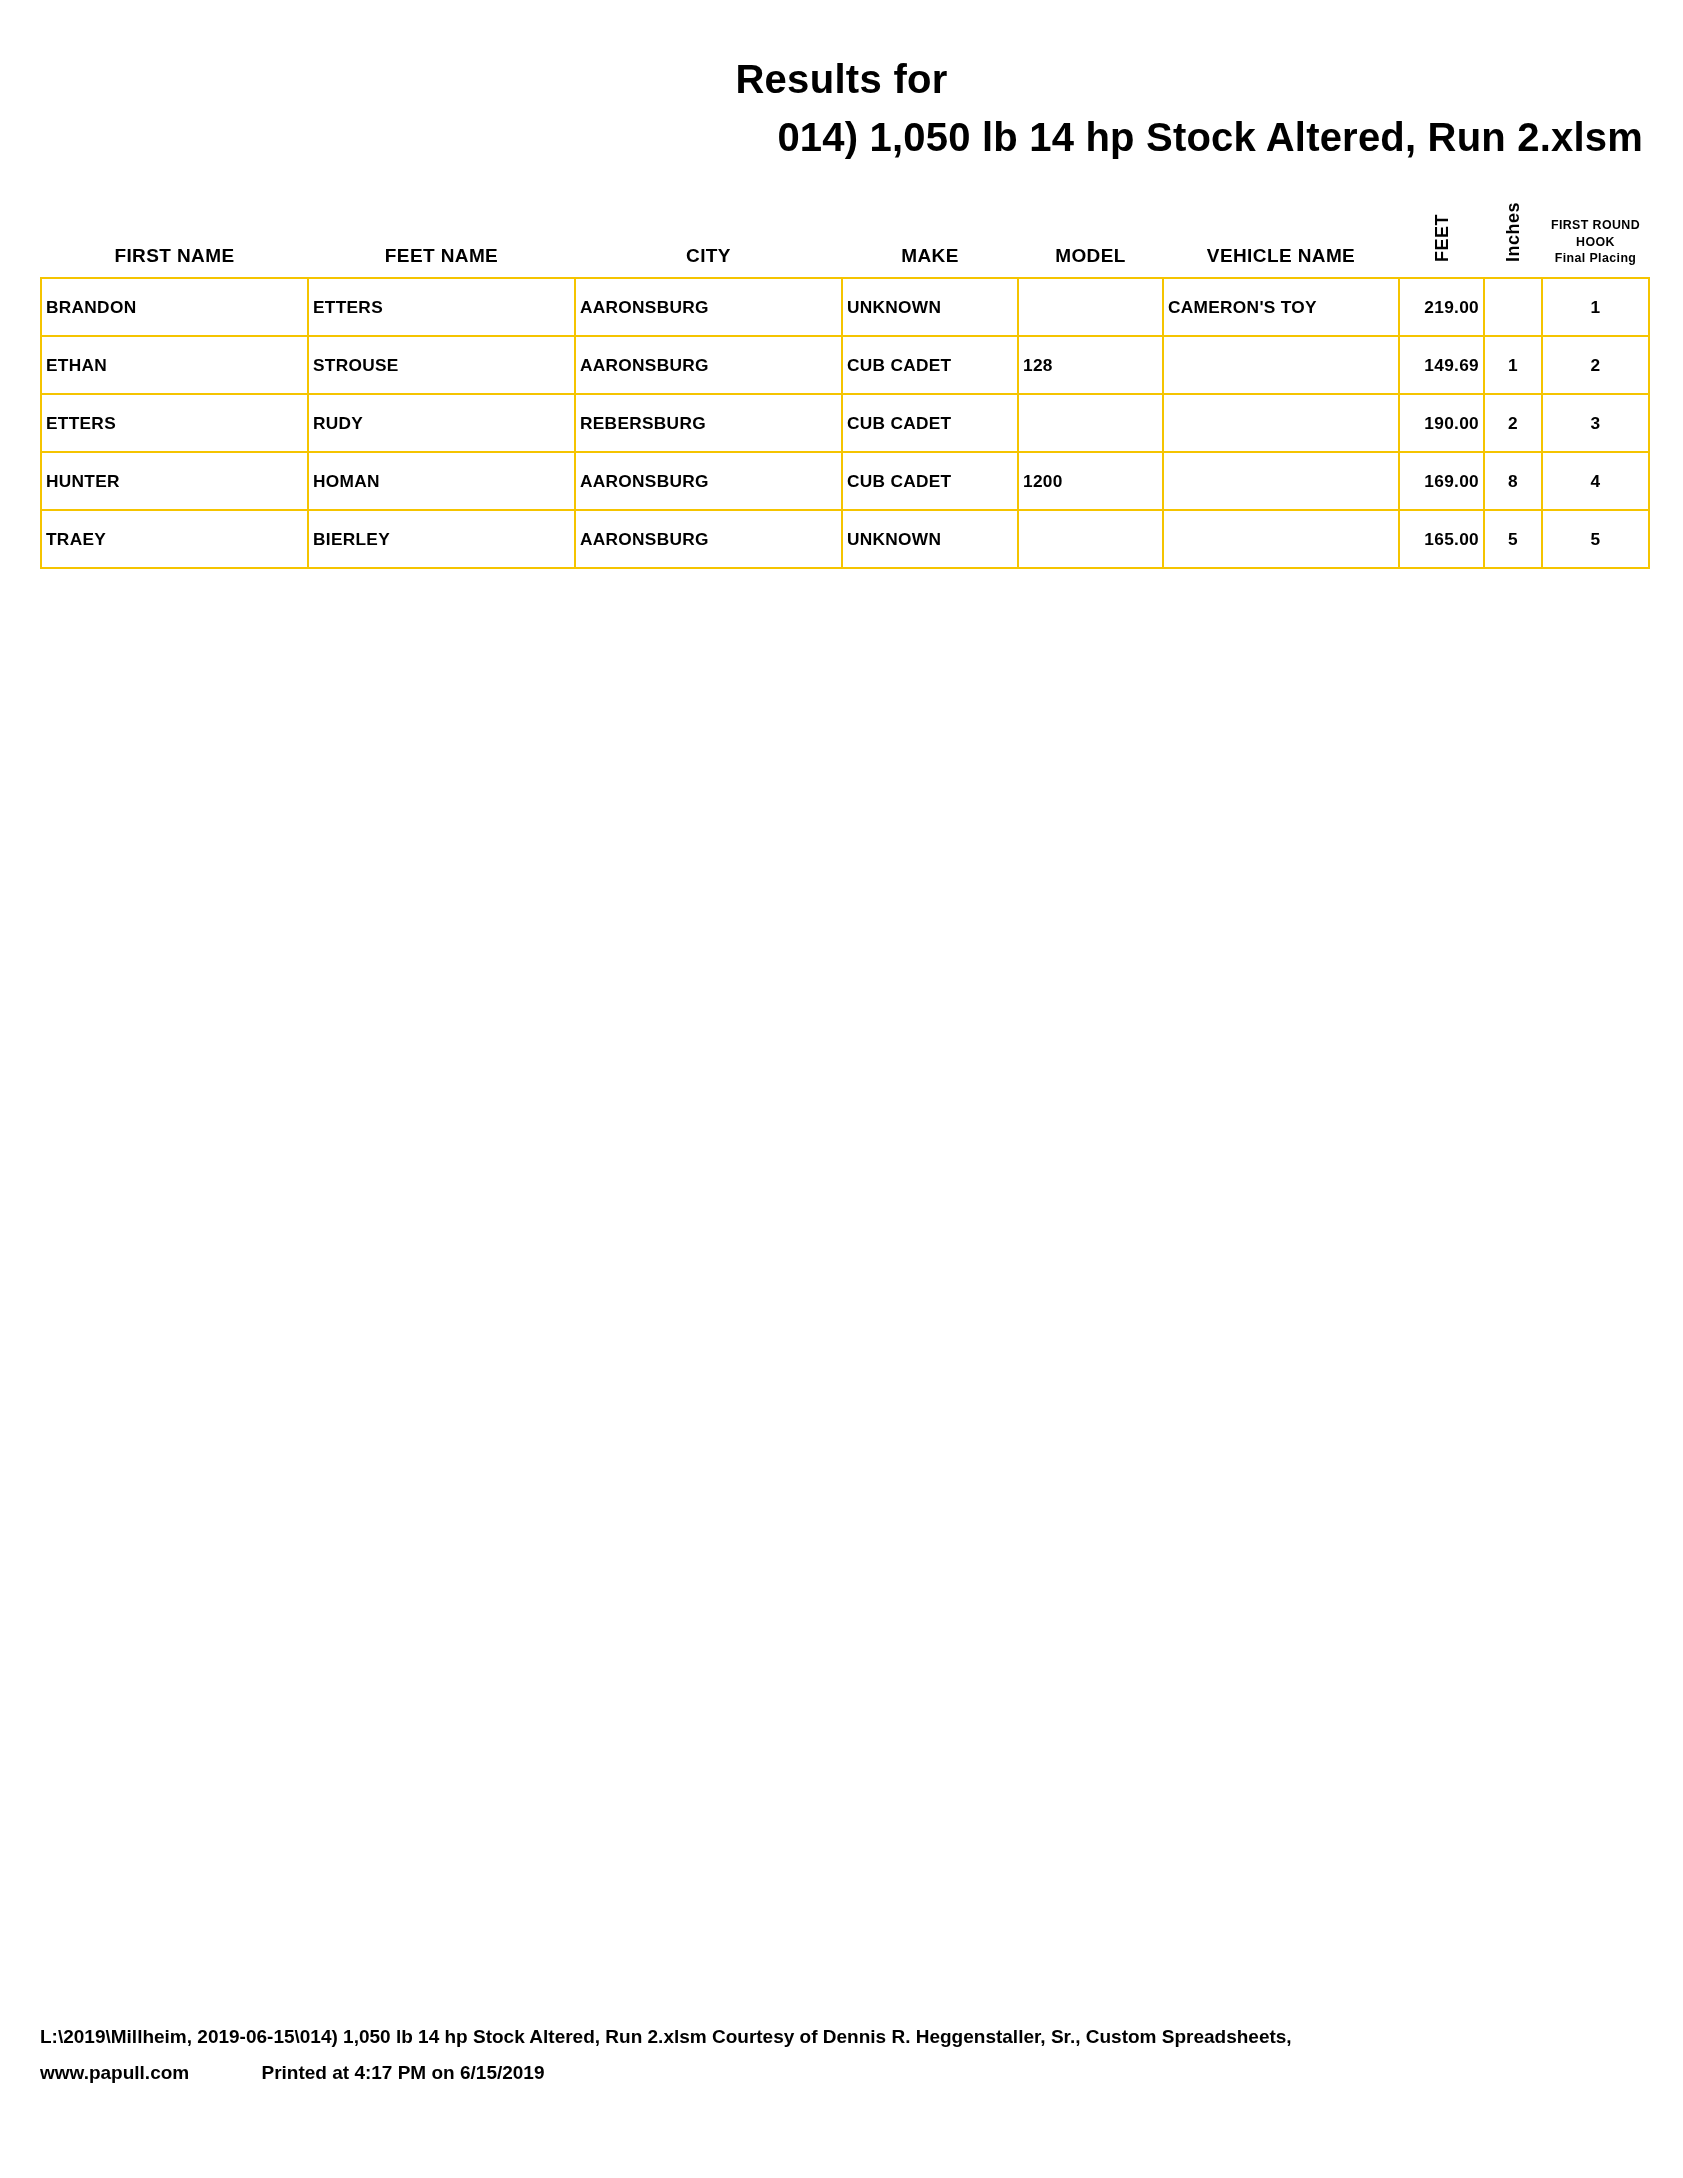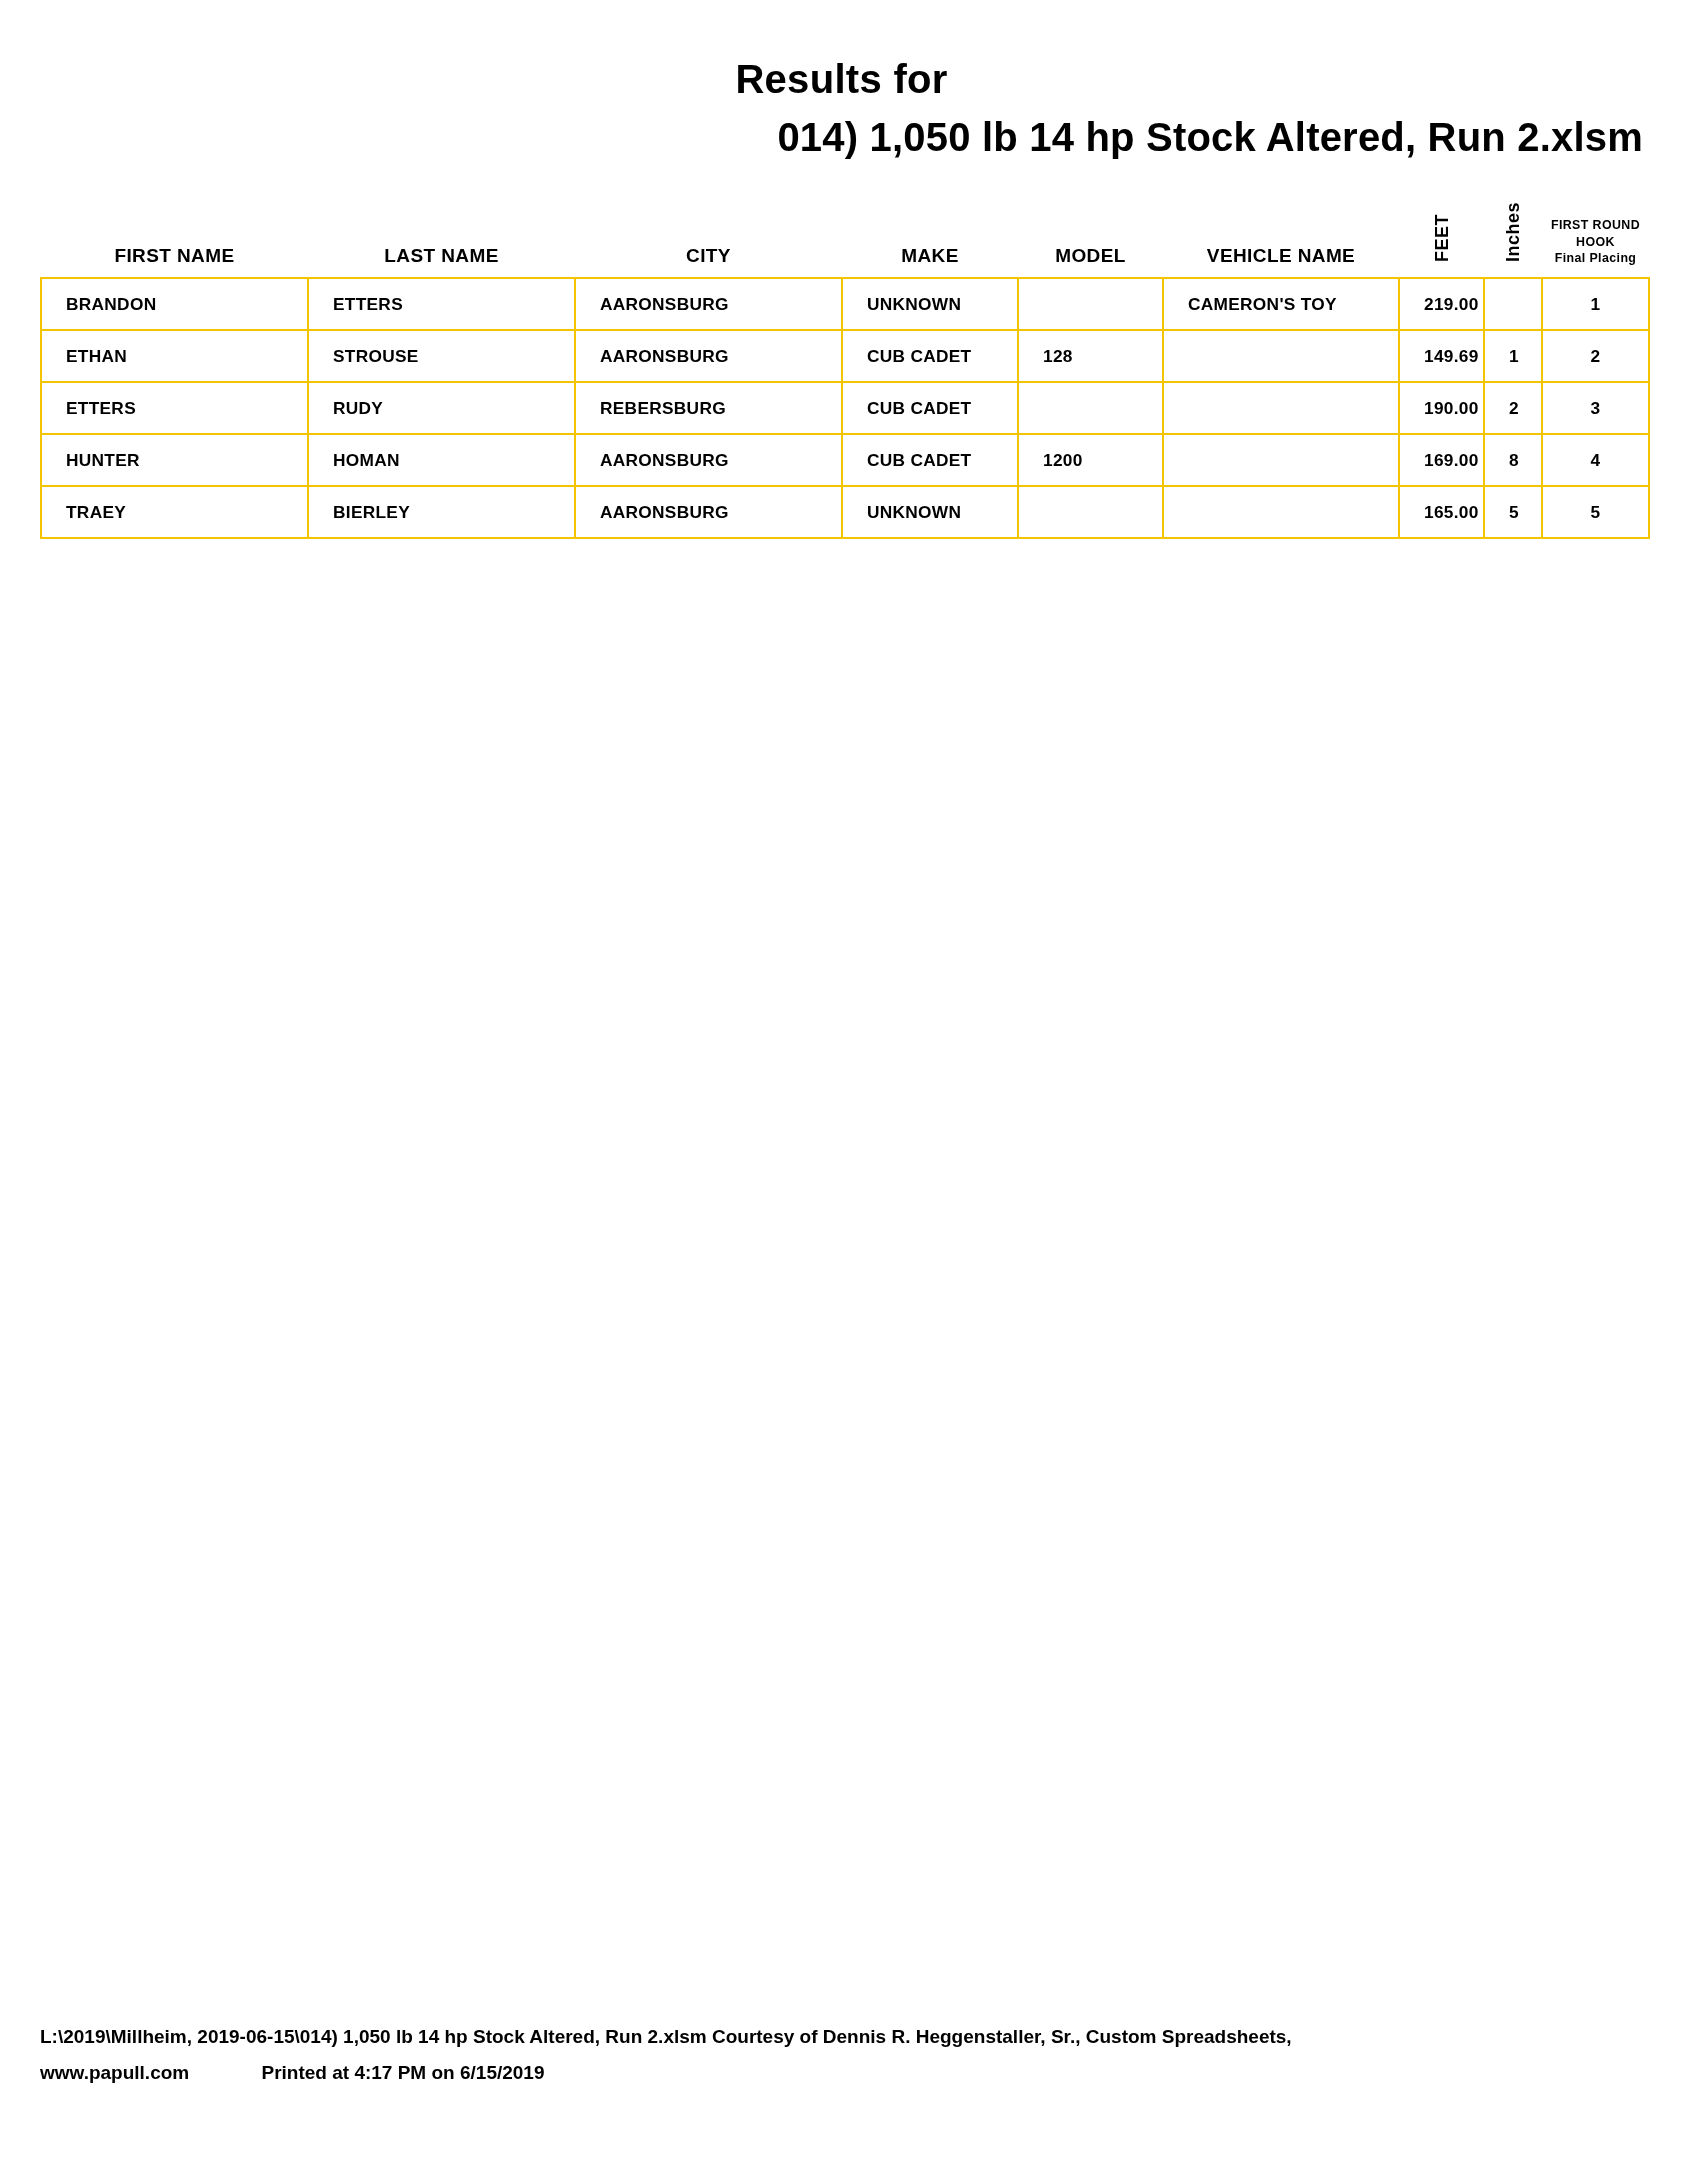--- a/index.html
+++ b/index.html
@@ -77,24 +77,24 @@
   }
   th.col-place .place-stack {
     display: block;
     line-height: 1.35;
     font-size: 12.4px;
     font-weight: bold;
   }
 
   table.results tbody td {
     border: 2px solid #F5C400;
-    height: 52px;
+    height: 58px;
     font-size: 17.3px;
     font-weight: bold;
-    padding: 0 24px;
+    padding: 0 4px;
     letter-spacing: 0.3px;
     box-sizing: border-box;
     white-space: nowrap;
     overflow: hidden;
   }
   td.num {
     text-align: right;
     padding-right: 12px;
   }
   td.ctr {
@@ -123,21 +123,21 @@
 
   <div class="title-block">
     <div class="title-line-1">Results for</div>
     <div class="title-line-2">014) 1,050 lb 14 hp Stock Altered, Run 2.xlsm</div>
   </div>
 
   <table class="results">
     <thead>
       <tr>
         <th class="col-first">FIRST NAME</th>
-        <th class="col-last">LAST NAME</th>
+        <th class="col-last">FEET NAME</th>
         <th class="col-city">CITY</th>
         <th class="col-make">MAKE</th>
         <th class="col-model">MODEL</th>
         <th class="col-vehicle">VEHICLE NAME</th>
         <th class="col-feet vert"><span>FEET</span></th>
         <th class="col-inches vert"><span>Inches</span></th>
         <th class="col-place">
           <span class="place-stack p1">FIRST ROUND</span>
           <span class="place-stack p2">HOOK</span>
           <span class="place-stack p3">Final Placing</span>

